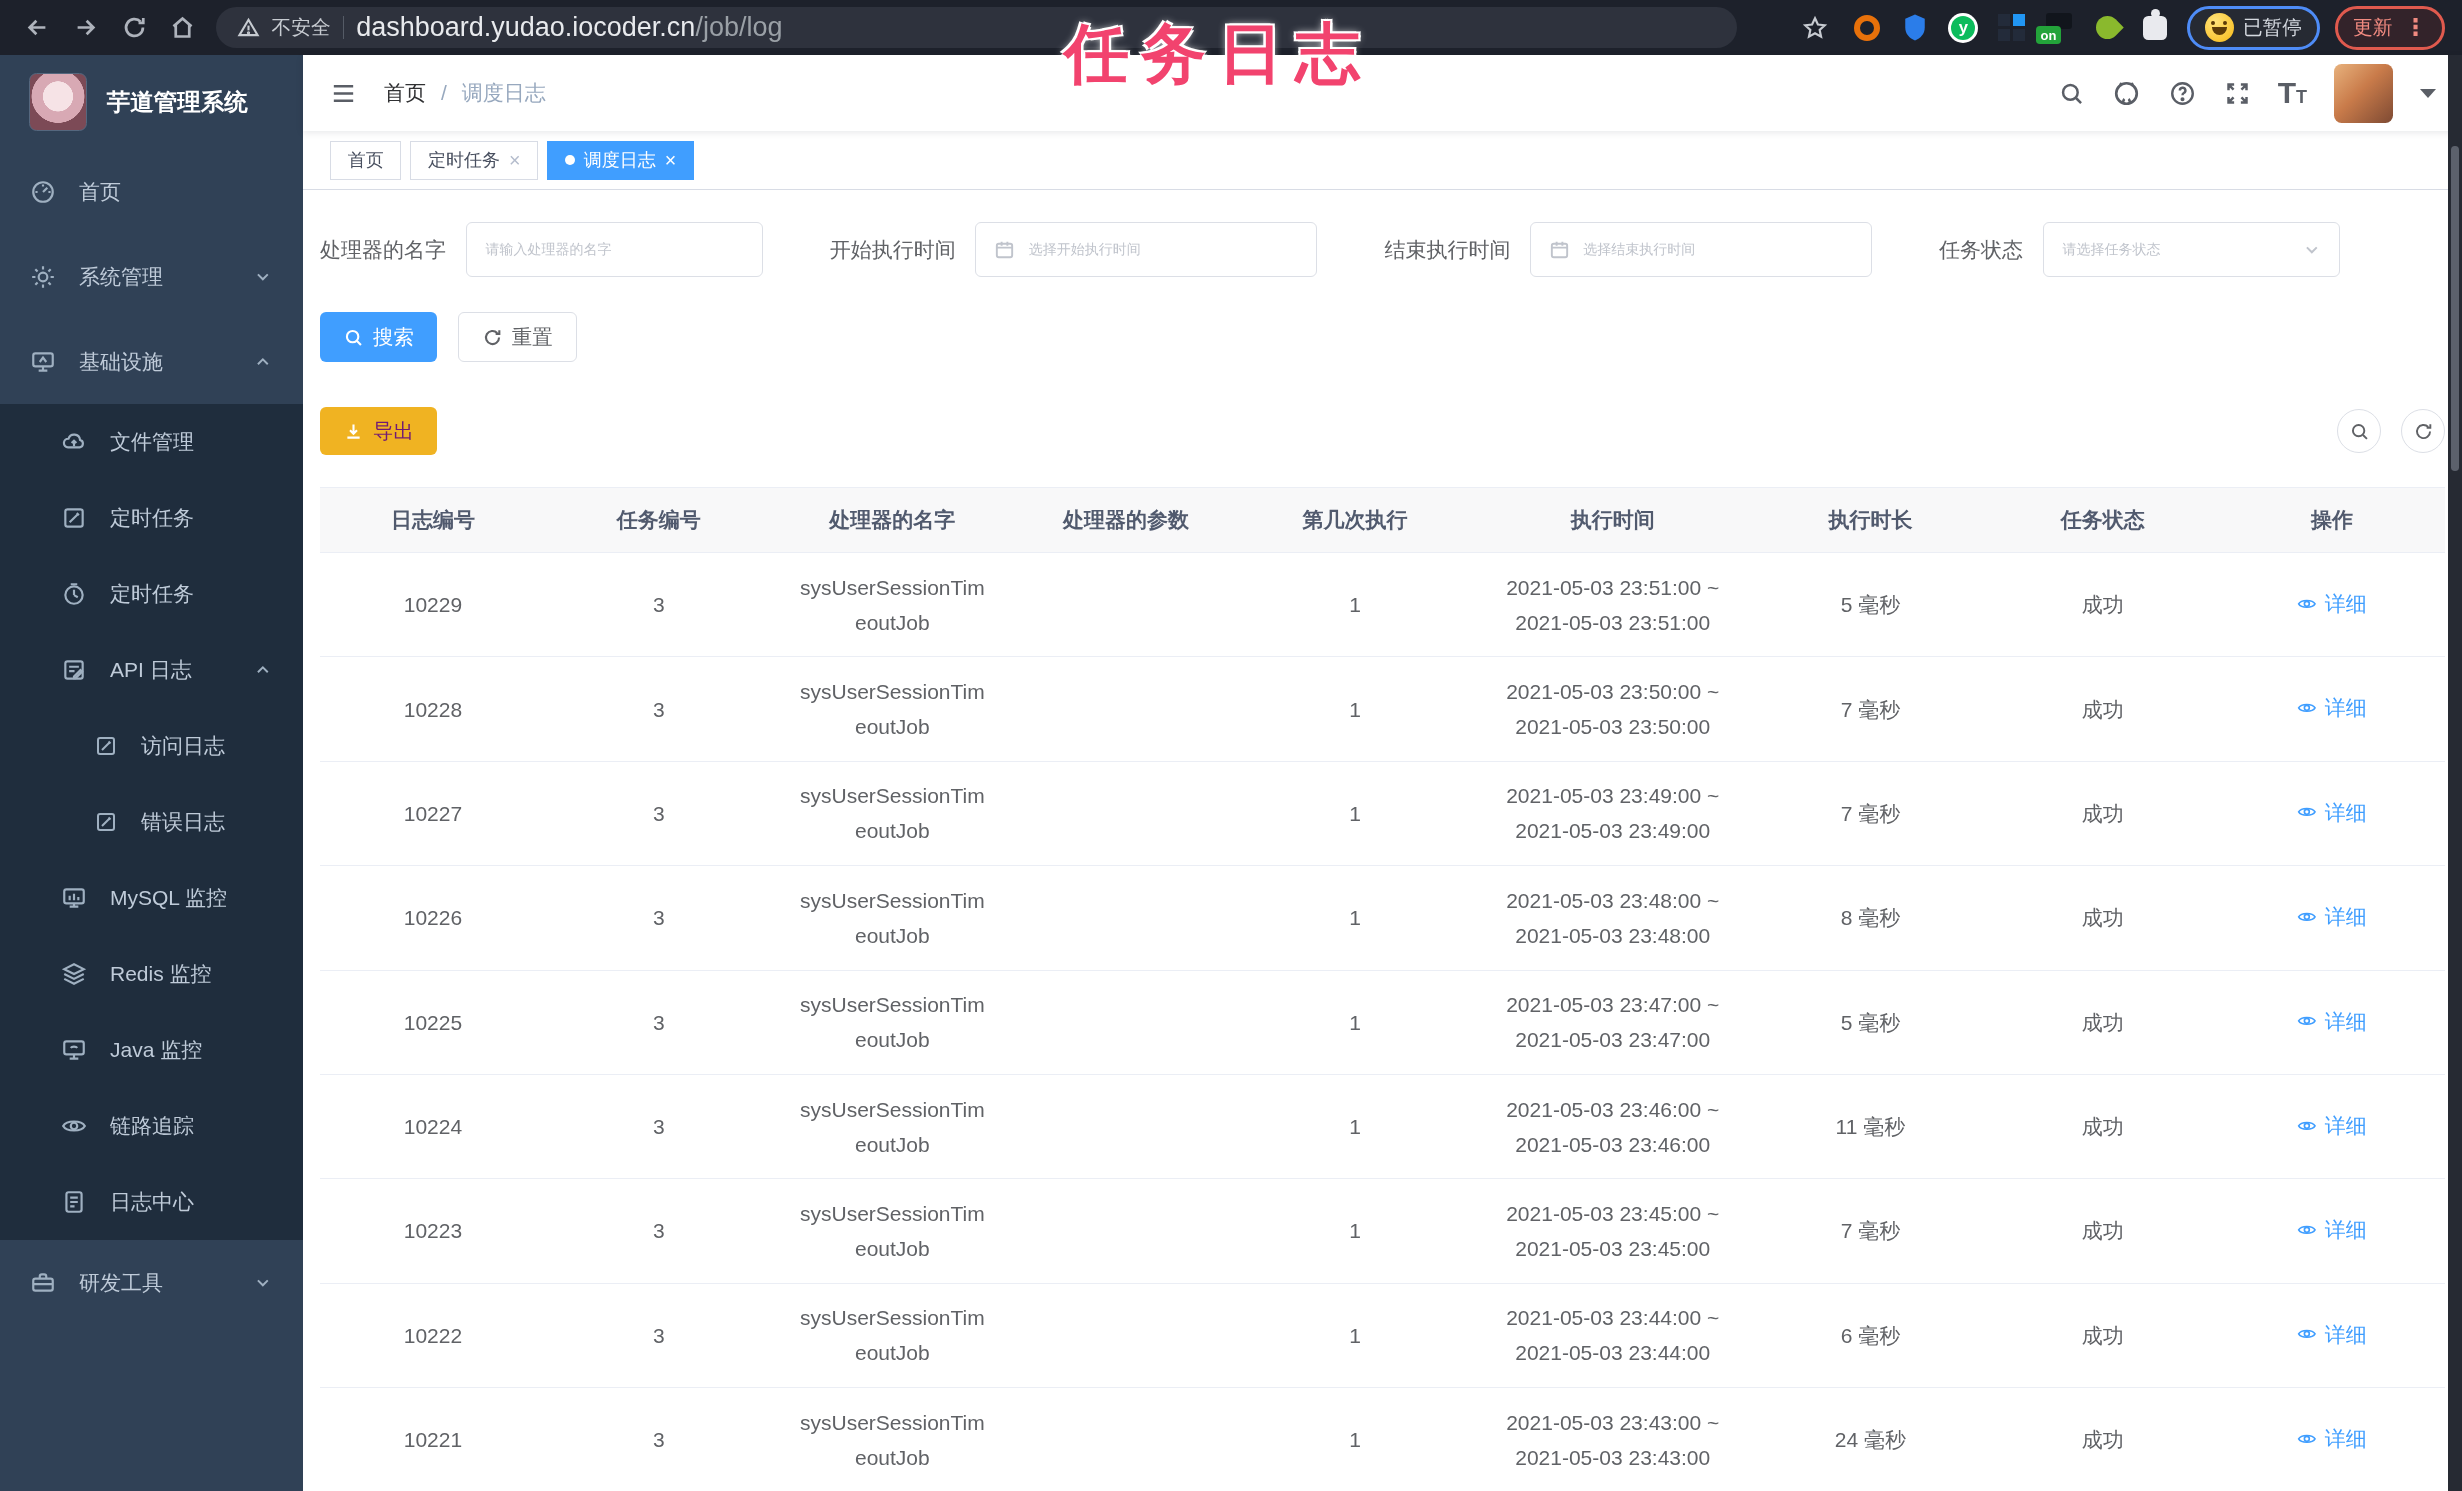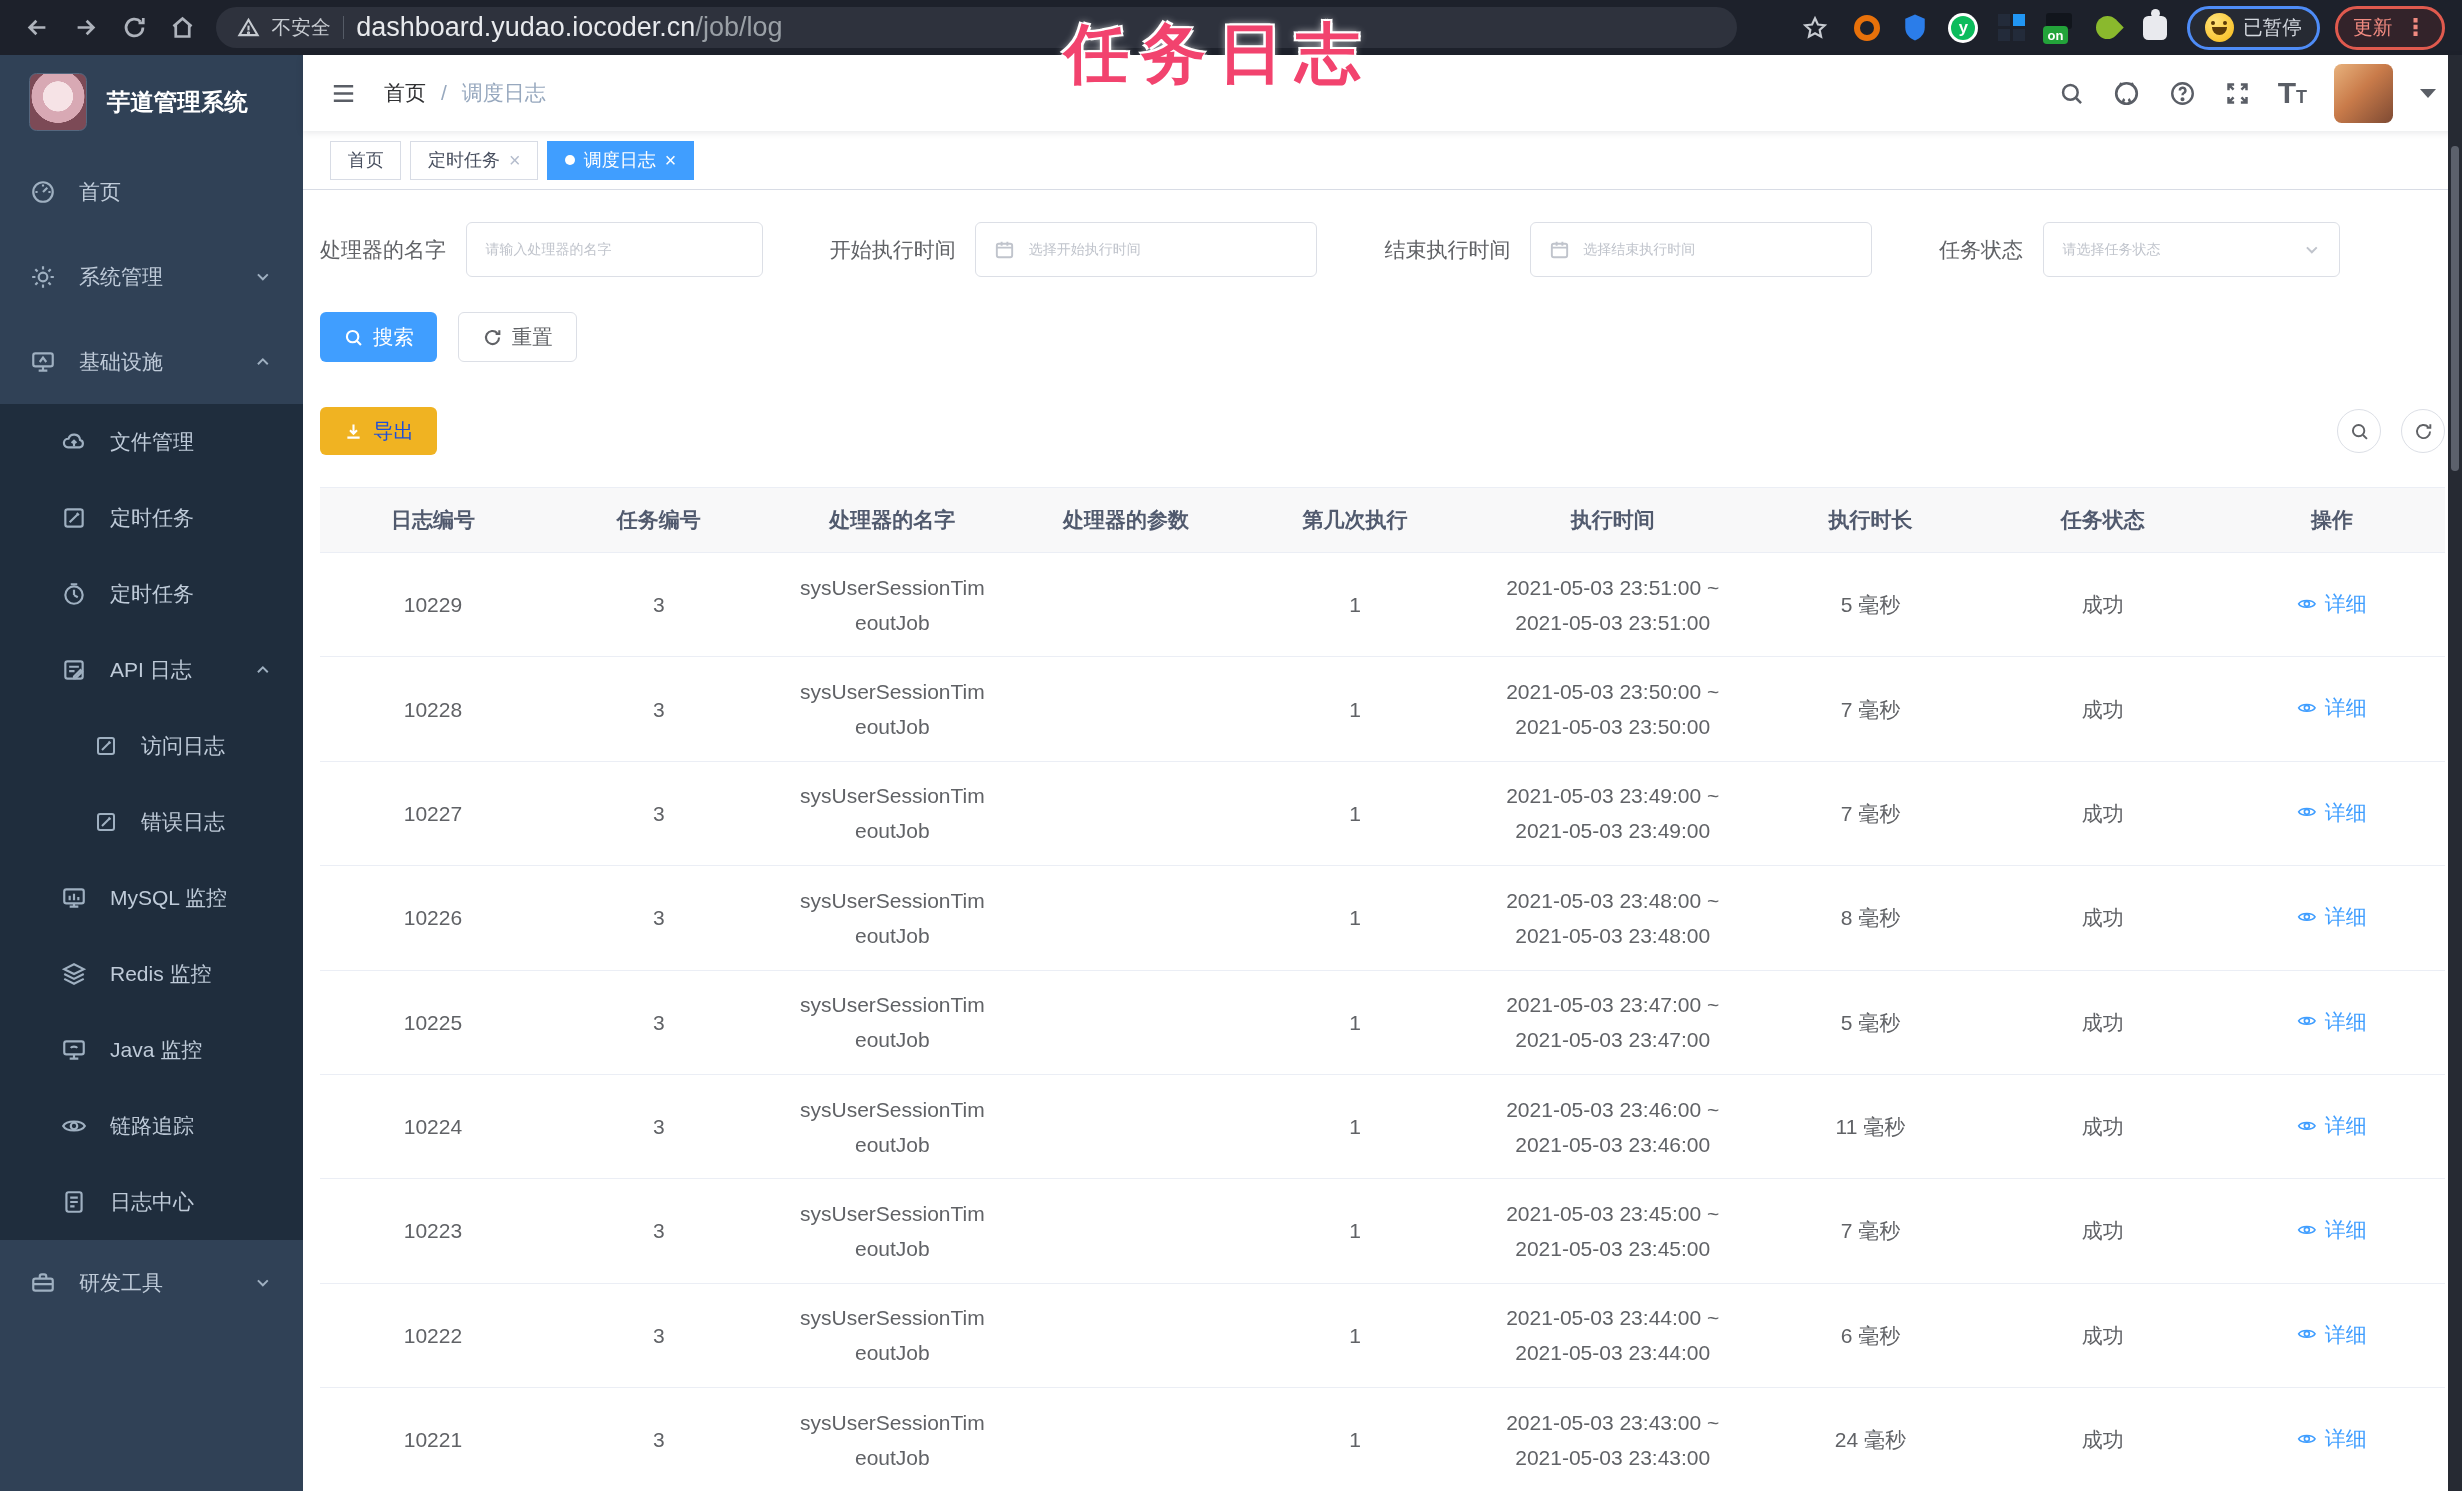--- a/index.html
+++ b/index.html
@@ -22,21 +22,21 @@
   .ext-ring{width:26px;height:26px;border-radius:50%;border:6.8px solid #e8710a;}
   .ext-y{width:30px;height:30px;border-radius:50%;background:#fff;display:flex;align-items:center;justify-content:center;}
   .ext-y>div{width:24px;height:24px;border-radius:50%;background:#0cbc5c;color:#fff;font-size:16.7px;font-weight:700;
              display:flex;align-items:center;justify-content:center;}
   .ext-blocks{position:relative;width:30px;height:30px;}
   .ext-blocks b{position:absolute;width:12px;height:12px;background:#232b3a;}
   .ext-blocks b.b1{left:1.5px;top:1.5px}.ext-blocks b.b2{left:16.7px;top:1.5px;background:#2196f3;}
   .ext-blocks b.b3{left:1.5px;top:16.7px}.ext-blocks b.b4{left:16.7px;top:16.7px}
   .ext-on{position:relative;width:33px;height:33px;}
   .ext-on .bars{position:absolute;top:1.5px;left:3px;width:26px;height:16.7px;background:#11151c;border-radius:3px;}
-  .ext-on .badge{position:absolute;bottom:0;right:8px;background:#23a33a;color:#fff;font-size:13px;font-weight:700;
+  .ext-on .badge{position:absolute;bottom:0;right:15px;background:#23a33a;color:#fff;font-size:13px;font-weight:700;
                  padding:1.5px 4.5px;border-radius:3.8px;}
   .ext-sprout{width:23px;height:23px;border-radius:50% 0 50% 50%;background:#8ab92d;transform:rotate(45deg);}
   .ext-puzzle{width:24px;height:24px;background:#e9eaee;border-radius:5.3px;position:relative;}
   .ext-puzzle:before{content:"";position:absolute;top:-6.8px;left:7.6px;width:9px;height:9px;border-radius:50%;background:#e9eaee;}
   .paused-chip{height:44px;border-radius:23px;border:3px solid #4e8cf7;background:#262a33;display:flex;
                align-items:center;gap:9px;padding:0 15px;}
   .emoji-face{width:29px;height:29px;border-radius:50%;background:radial-gradient(circle at 35% 30%,#ffe37a,#f7b916);position:relative;}
   .emoji-face:before{content:"";position:absolute;left:6px;top:8.3px;width:3.8px;height:3.8px;border-radius:50%;background:#5b3b08;box-shadow:12px 0 0 #5b3b08;}
   .emoji-face:after{content:"";position:absolute;left:6.8px;top:13.6px;width:15px;height:8.3px;border-radius:0 0 15px 15px;background:#5b3b08;}
   .paused-label{color:#d5d9e0;font-size:19.7px;white-space:nowrap;}
@@ -96,21 +96,21 @@
   .fbox input{border:none;outline:none;font-size:14px;color:#606266;width:100%;background:transparent;
               font-family:Liberation Mono, monospace;}
   .fbox input::placeholder{color:#c0c4cc;}
   .w-text{width:297px;} .w-date{width:342px;} .w-select{width:297px;}
 
   .btnrow{display:flex;gap:21px;margin-bottom:45px;}
   .btn{height:50px;border-radius:6px;padding:0 23px;font-size:20.4px;display:flex;align-items:center;gap:9px;
        border:none;cursor:pointer;font-family:inherit;}
   .btn-primary{background:#409eff;color:#fff;}
   .btn-plain{background:#fff;border:1.5px solid #dcdfe6;color:#606266;}
-  .btn-warning{background:#f0b322;color:#1d4ed8;height:48px;}
+  .btn-warning{background:#f0b322;color:#701a75;height:48px;}
   .exportrow{display:flex;align-items:center;margin-bottom:32px;}
   .tools{margin-left:auto;display:flex;gap:19.7px;}
   .tool-circle{width:44px;height:44px;border-radius:50%;border:1.5px solid #dcdfe6;background:#fff;display:flex;
                align-items:center;justify-content:center;cursor:pointer;}
 
   table{width:100%;border-collapse:collapse;table-layout:fixed;}
   thead th{height:65px;background:#f8f8f9;font-size:21px;color:#515a6e;font-weight:600;
            border-top:1.5px solid #ebeef5;border-bottom:1.5px solid #ebeef5;}
   tbody td{text-align:center;font-size:21px;color:#606266;padding:16.7px 4.5px;line-height:35px;
            border-bottom:1.5px solid #ebeef5;}

